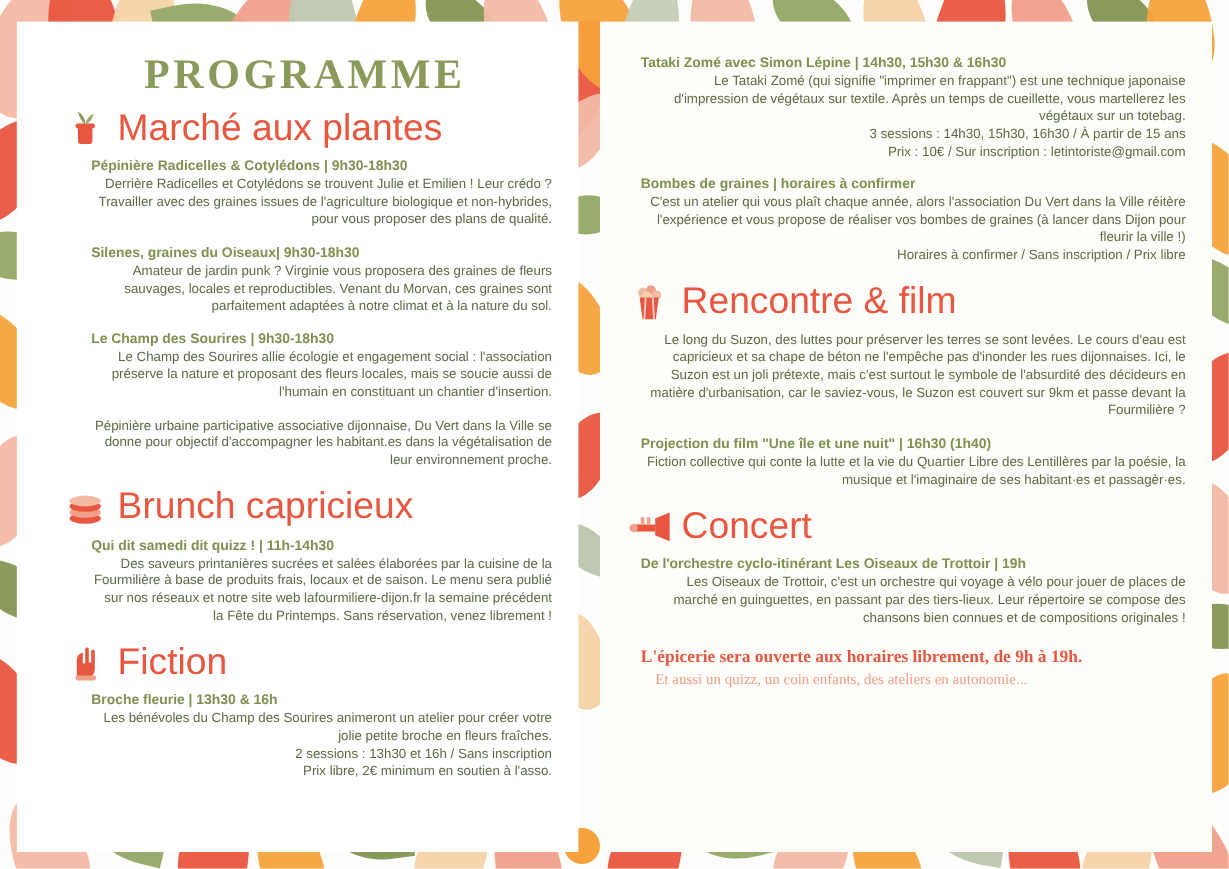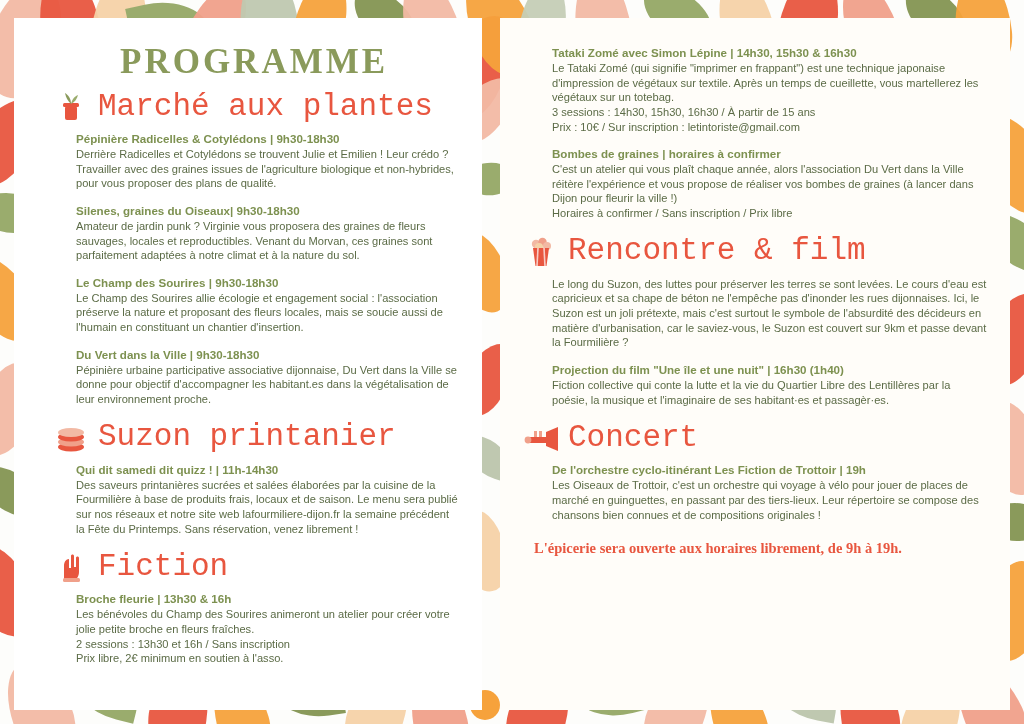--- a/index.html
+++ b/index.html
@@ -70,21 +70,21 @@
   }
 
   .section-head {
     display: flex;
     align-items: center;
     gap: 10px;
     margin: 14px 0 8px 18px;
   }
   .section-head.first { margin-top: 2px; }
   .section-title {
-    font-family: Liberation Mono, monospace;
+    font-family: Liberation Sans, sans-serif;
     font-size: 31px;
     color: #e8563f;
     line-height: 1.05;
   }
 
   .icon-box {
     width: 34px;
     height: 34px;
     position: relative;
     flex: 0 0 34px;
@@ -95,23 +95,24 @@
     font-size: 11.6px;
     font-weight: bold;
     color: #e8563f;
     margin-bottom: 2px;
   }
   .entry-title.green { color: #7d9150; }
   .entry-body {
     font-size: 11.1px;
     line-height: 1.32;
     color: #5b6b46;
-  }
-
-  .col-right .entry { margin-left: 28px; }
+    text-align: right;
+  }
+
+  .col-right .entry { margin-left: 10px; }
   .col-right .section-head { margin-left: 0; }
 
   .closing {
     margin: 18px 0 0 10px;
   }
   .closing-main {
     font-family: "Liberation Serif", serif;
     font-size: 14.5px;
     font-weight: bold;
     color: #e8563f;
@@ -216,34 +217,33 @@
     </div>
     <div class="entry">
       <div class="entry-title green">Silenes, graines du Oiseaux| 9h30-18h30</div>
       <div class="entry-body">Amateur de jardin punk ? Virginie vous proposera des graines de fleurs sauvages, locales et reproductibles. Venant du Morvan, ces graines sont parfaitement adaptées à notre climat et à la nature du sol.</div>
     </div>
     <div class="entry">
       <div class="entry-title green">Le Champ des Sourires | 9h30-18h30</div>
       <div class="entry-body">Le Champ des Sourires allie écologie et engagement social : l'association préserve la nature et proposant des fleurs locales, mais se soucie aussi de l'humain en constituant un chantier d'insertion.</div>
     </div>
     <div class="entry">
-      <div class="entry-title green">Du Vert dans la Ville | 9h30-18h30</div>
       <div class="entry-body">Pépinière urbaine participative associative dijonnaise, Du Vert dans la Ville se donne pour objectif d'accompagner les habitant.es dans la végétalisation de leur environnement proche.</div>
     </div>
 
     <div class="section-head">
       <div class="icon-box">
         <svg width="34" height="34" viewBox="0 0 34 34">
           <ellipse cx="17" cy="26" rx="13" ry="4.5" fill="#e8563f"></ellipse>
           <ellipse cx="17" cy="21" rx="13" ry="4.5" fill="#f0a08a"></ellipse>
           <ellipse cx="17" cy="16" rx="13" ry="4.5" fill="#e8563f"></ellipse>
           <ellipse cx="17" cy="11.5" rx="13" ry="4.5" fill="#f2b9a4"></ellipse>
         </svg>
       </div>
-      <div class="section-title">Suzon printanier</div>
+      <div class="section-title">Brunch capricieux</div>
     </div>
     <div class="entry">
       <div class="entry-title green">Qui dit samedi dit quizz ! | 11h-14h30</div>
       <div class="entry-body" style="white-space:pre-line;">Des saveurs printanières sucrées et salées élaborées par la cuisine de la Fourmilière à base de produits frais, locaux et de saison. Le menu sera publié sur nos réseaux et notre site web lafourmiliere-dijon.fr la semaine précédent la Fête du Printemps. Sans réservation, venez librement !</div>
     </div>
 
     <div class="section-head">
       <div class="icon-box">
         <svg width="34" height="34" viewBox="0 0 34 34">
           <path d="M10 30 L10 16 C10 12 12 9 15 9 L15 18 L17 18 L17 6 C17 4 20 4 20 6 L20 17 L22 17 L22 8 C22 6 25 6 25 8 L25 22 C25 27 22 30 19 30 Z" fill="#e8563f"></path>
@@ -303,22 +303,23 @@
           <path d="M4 16 L22 16 L22 22 L4 22 Z" fill="#e8563f"></path>
           <path d="M22 11 L34 6 L34 30 L22 25 Z" fill="#e8563f"></path>
           <rect x="10" y="10" width="3" height="6" fill="#f0a08a"></rect>
           <rect x="15" y="10" width="3" height="6" fill="#f0a08a"></rect>
           <circle cx="4" cy="19" r="3.4" fill="#f0a08a"></circle>
         </svg>
       </div>
       <div class="section-title">Concert</div>
     </div>
     <div class="entry">
-      <div class="entry-title green">De l'orchestre cyclo-itinérant Les Fiction de Trottoir | 19h</div>
+      <div class="entry-title green">De l'orchestre cyclo-itinérant Les Oiseaux de Trottoir | 19h</div>
       <div class="entry-body">Les Oiseaux de Trottoir, c'est un orchestre qui voyage à vélo pour jouer de places de marché en guinguettes, en passant par des tiers-lieux. Leur répertoire se compose des chansons bien connues et de compositions originales !</div>
     </div>
 
     <div class="closing">
       <div class="closing-main">L'épicerie sera ouverte aux horaires librement, de 9h à 19h.</div>
+      <div class="closing-sub">Et aussi un quizz, un coin enfants, des ateliers en autonomie...</div>
     </div>
 
   </div>
 </div>
 
 </body></html>

